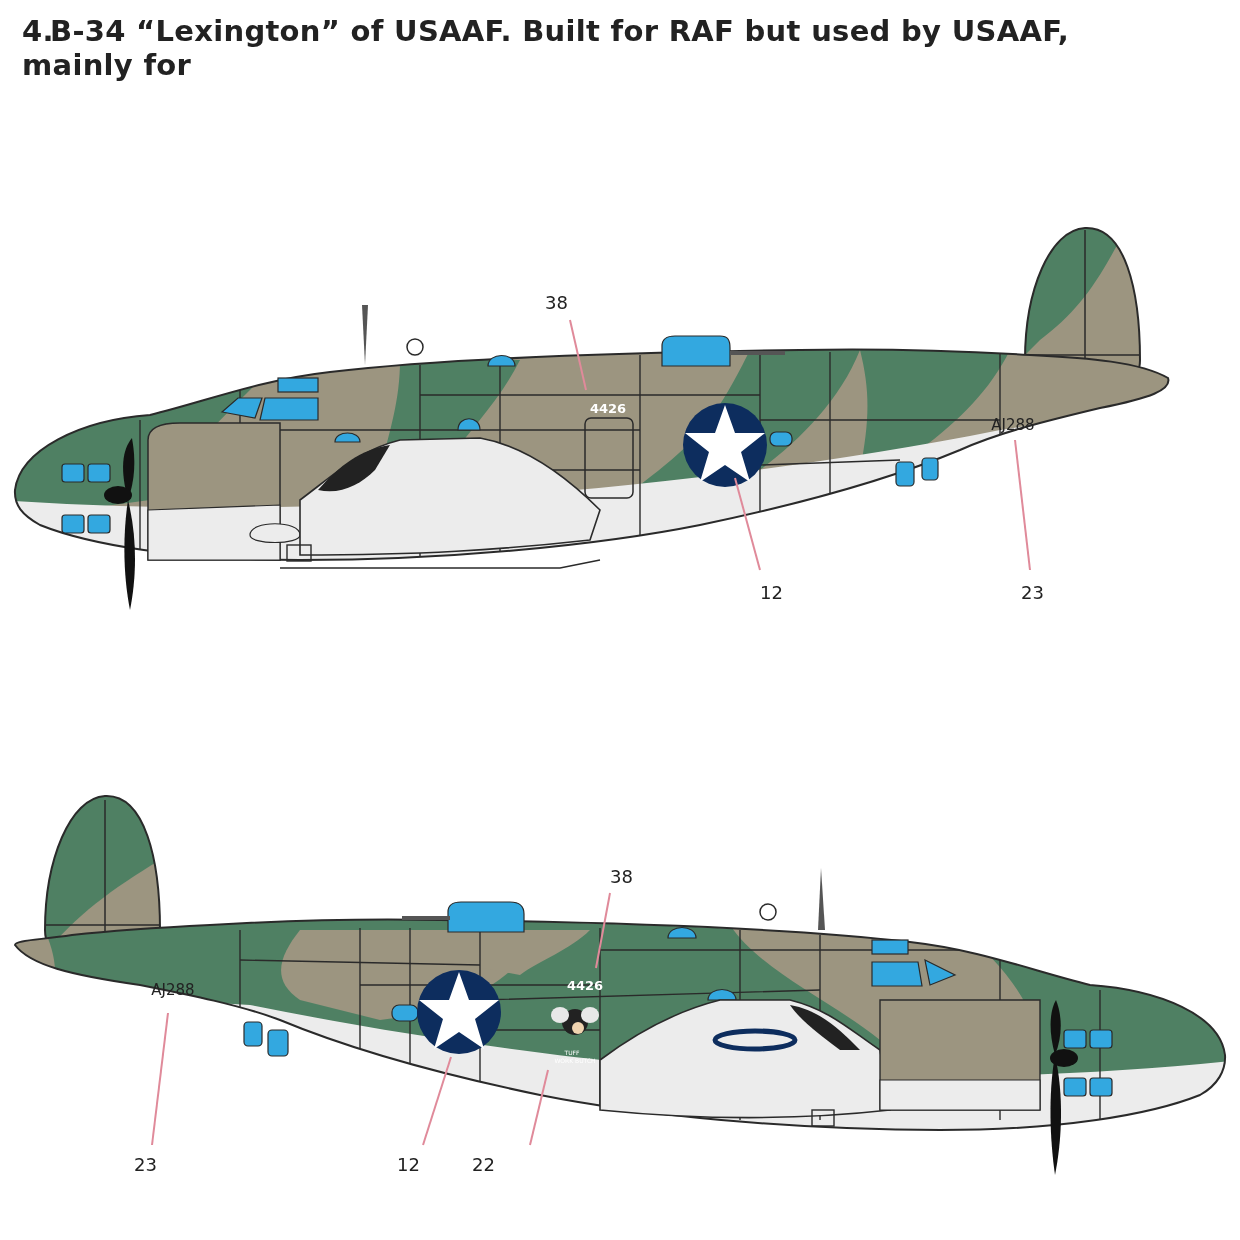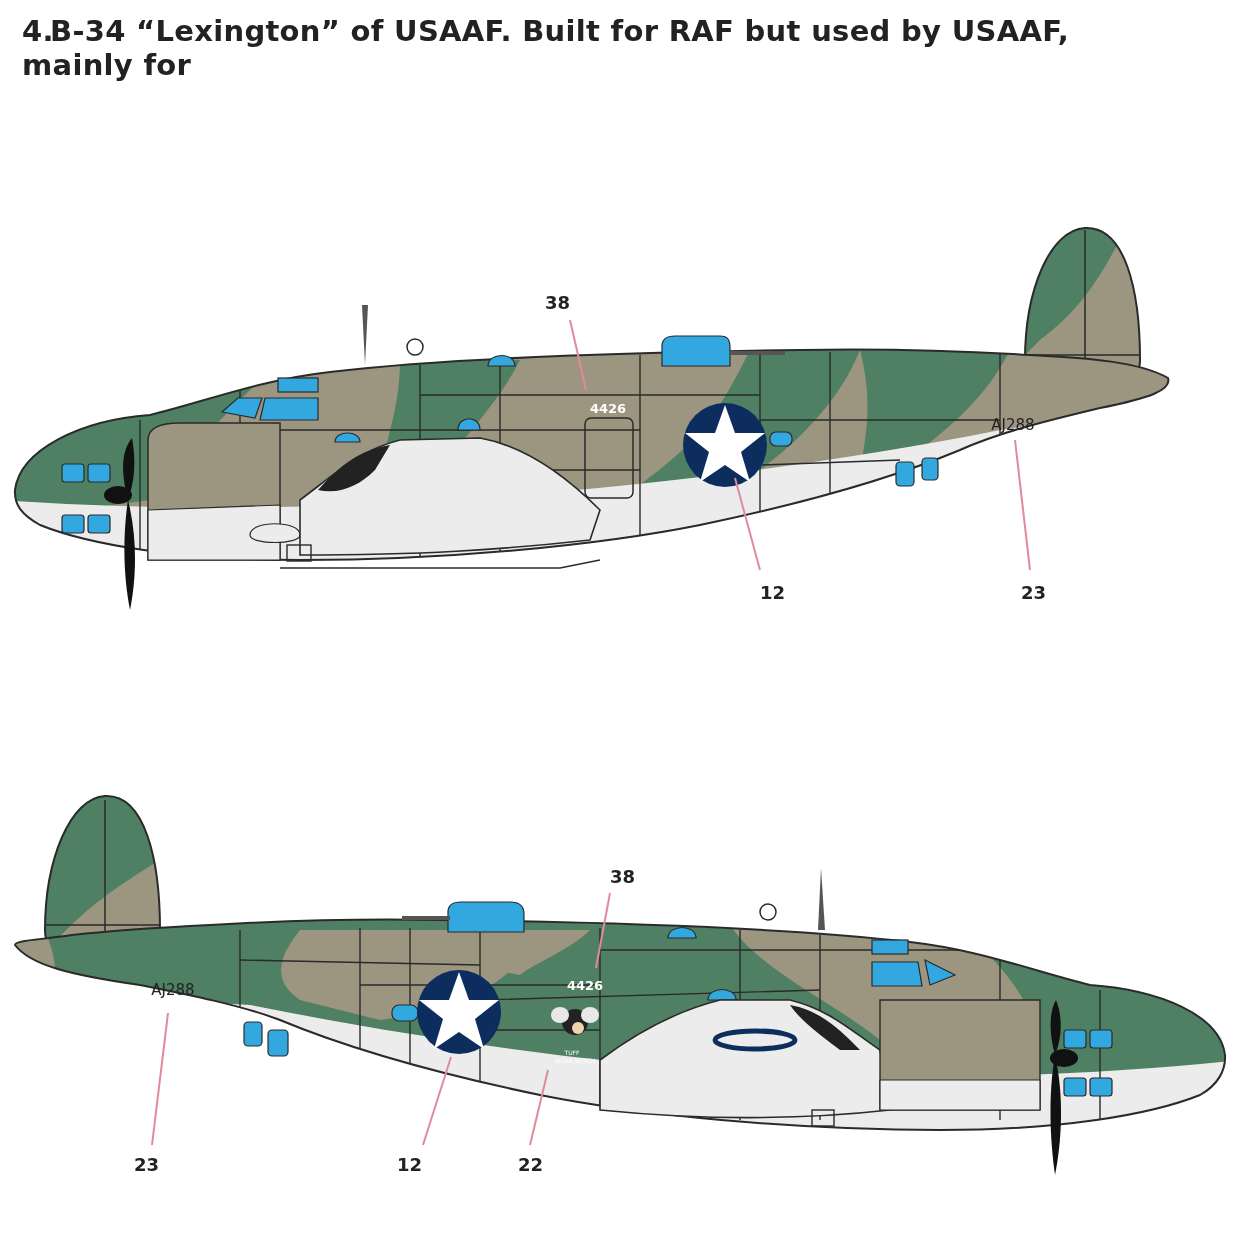--- a/index.html
+++ b/index.html
@@ -1,21 +1,21 @@
 <!DOCTYPE html>
 <html><head>
 <meta charset="utf-8">
 <style>
   html, body { margin:0; padding:0; background:#ffffff; }
   body { width:1240px; height:1240px; position:relative; overflow:hidden; font-family:"DejaVu Sans", sans-serif; }
   .caption { position:absolute; left:22px; top:14px; width:1100px; font-size:29px; font-weight:bold; color:#222; line-height:34px; letter-spacing:0.3px; }
   .caption .num { display:inline-block; width:28px; }
   .caption .line2 { padding-left:28px; display:block; }
   .profile { position:absolute; left:0; width:1240px; }
-  .callout { position:absolute; font-size:18px; font-weight:bold; color:#222; font-family:"DejaVu Sans", sans-serif; }
+  .callout { position:absolute; font-size:18px; font-weight:normal; color:#222; font-family:"DejaVu Sans", sans-serif; }
   svg text { font-family:"DejaVu Sans", sans-serif; }
 </style>
 </head>
 <body>
 
 <div class="caption">
   <span class="num">4.</span><span>B-34 “Lexington” of USAAF. Built for RAF but used by USAAF, mainly for</span>
 </div>
 
 <div class="profile" style="top:220px;height:400px;">
@@ -188,14 +188,14 @@
     <g stroke="#e08a9a" stroke-width="2" fill="none">
       <path d="M610,893 L596,968"></path>
       <path d="M168,1013 L152,1145"></path>
       <path d="M451,1057 L423,1145"></path>
       <path d="M548,1070 L530,1145"></path>
     </g>
   </svg>
   <div class="callout" style="left:610px;top:86px;">38</div>
   <div class="callout" style="left:134px;top:374px;">23</div>
   <div class="callout" style="left:397px;top:374px;">12</div>
-  <div class="callout" style="left:518px;top:374px;">22</div>
+  <div class="callout" style="left:472px;top:374px;">22</div>
 </div>
 
 </body></html>

